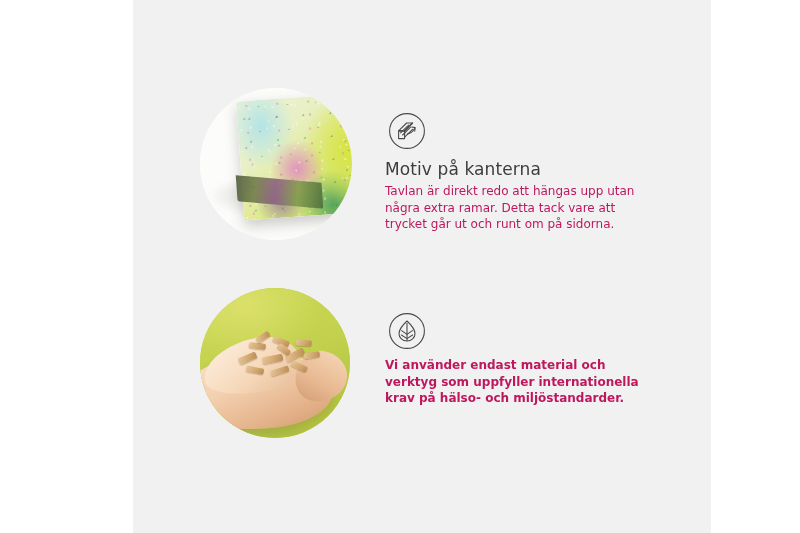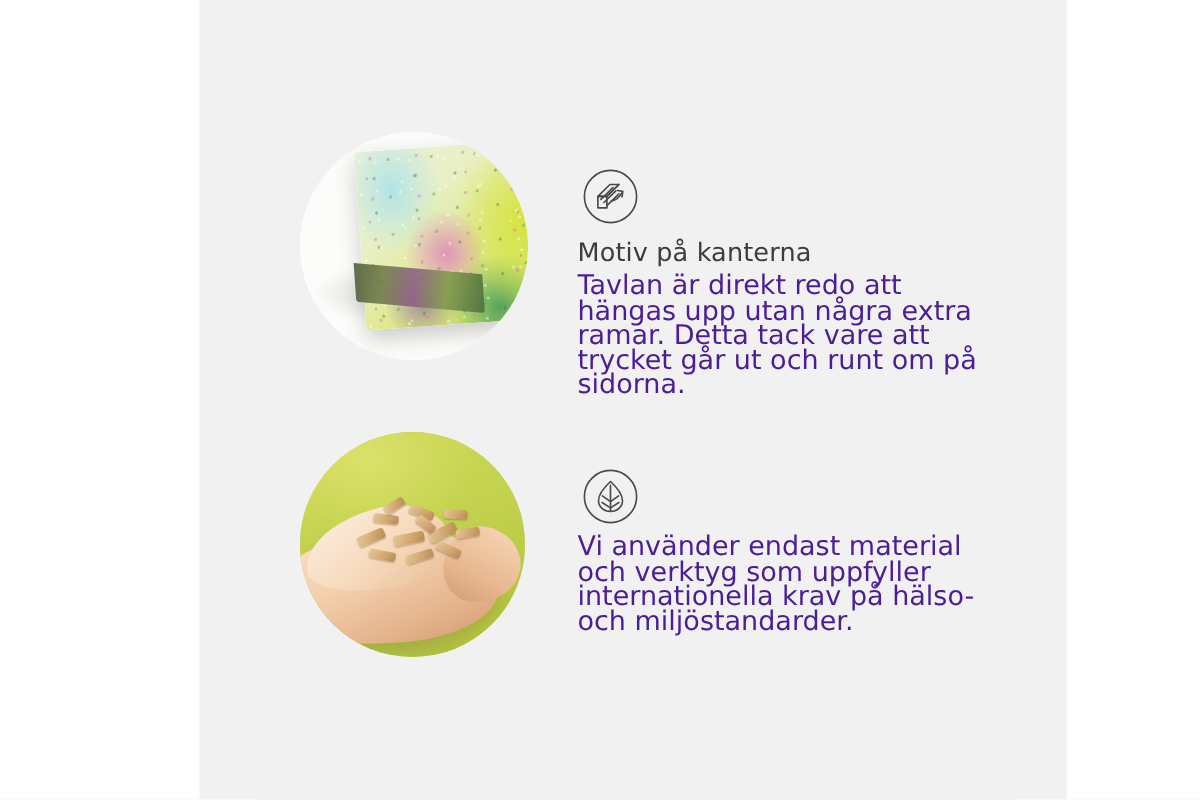--- a/index.html
+++ b/index.html
@@ -190,26 +190,26 @@
     letter-spacing: 0.1px;
     white-space: nowrap;
   }
   #title-edges { top: 88px; }   
   #title-eco   { top: 62px; }   
 
   .feature-desc {
     position: absolute;
     left: 252px;
     width: 268px;
-    font-size: 18px;
+    font-size: 12px;
     line-height: 16.5px;
-    color: #4c1d95;
+    color: #be185d;
   }
   #desc-edges { top: 113px; }
-  #desc-eco   { top: 87px; }
+  #desc-eco   { top: 87px; font-weight: bold; }
 </style>
 </head>
 <body>
 
 <div id="stage">
 
   <div id="panel">
 
     <div class="feature" id="feature-edges">
 

